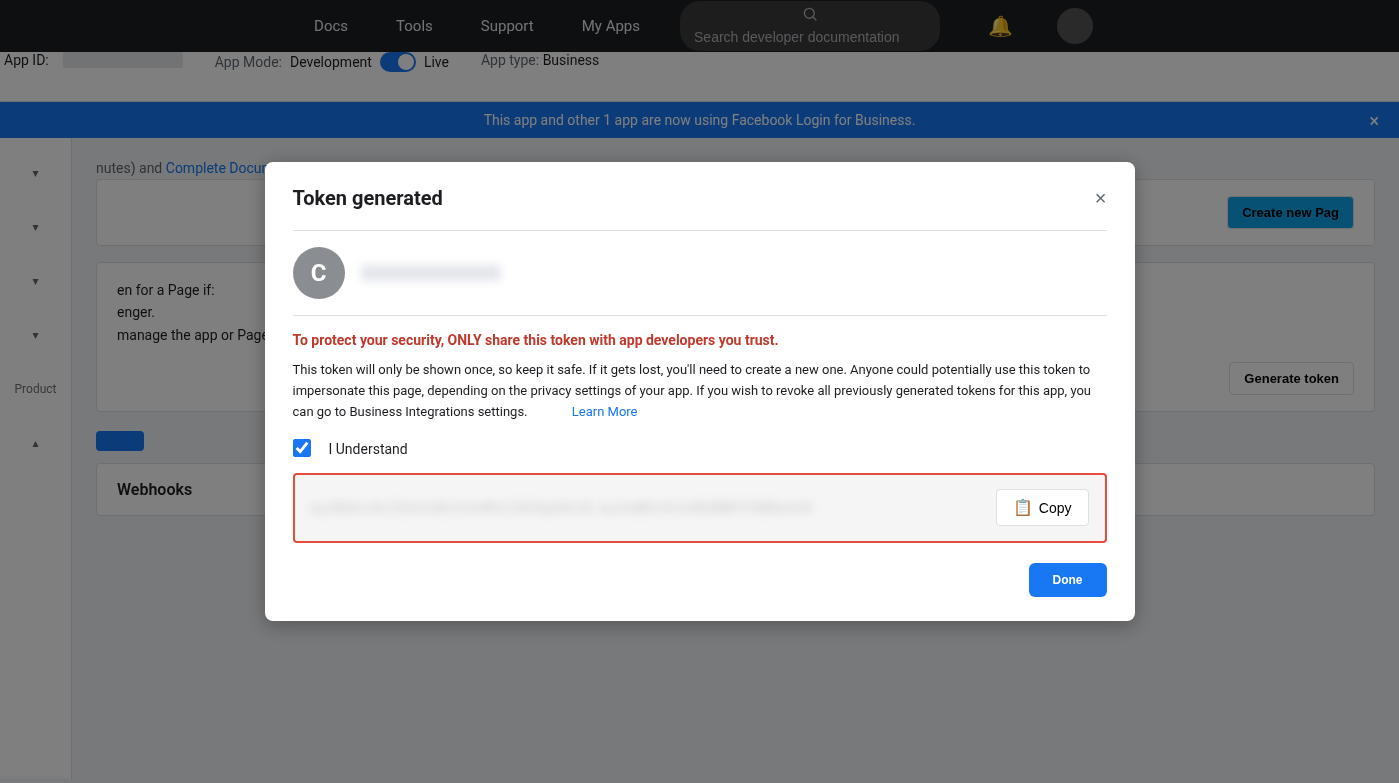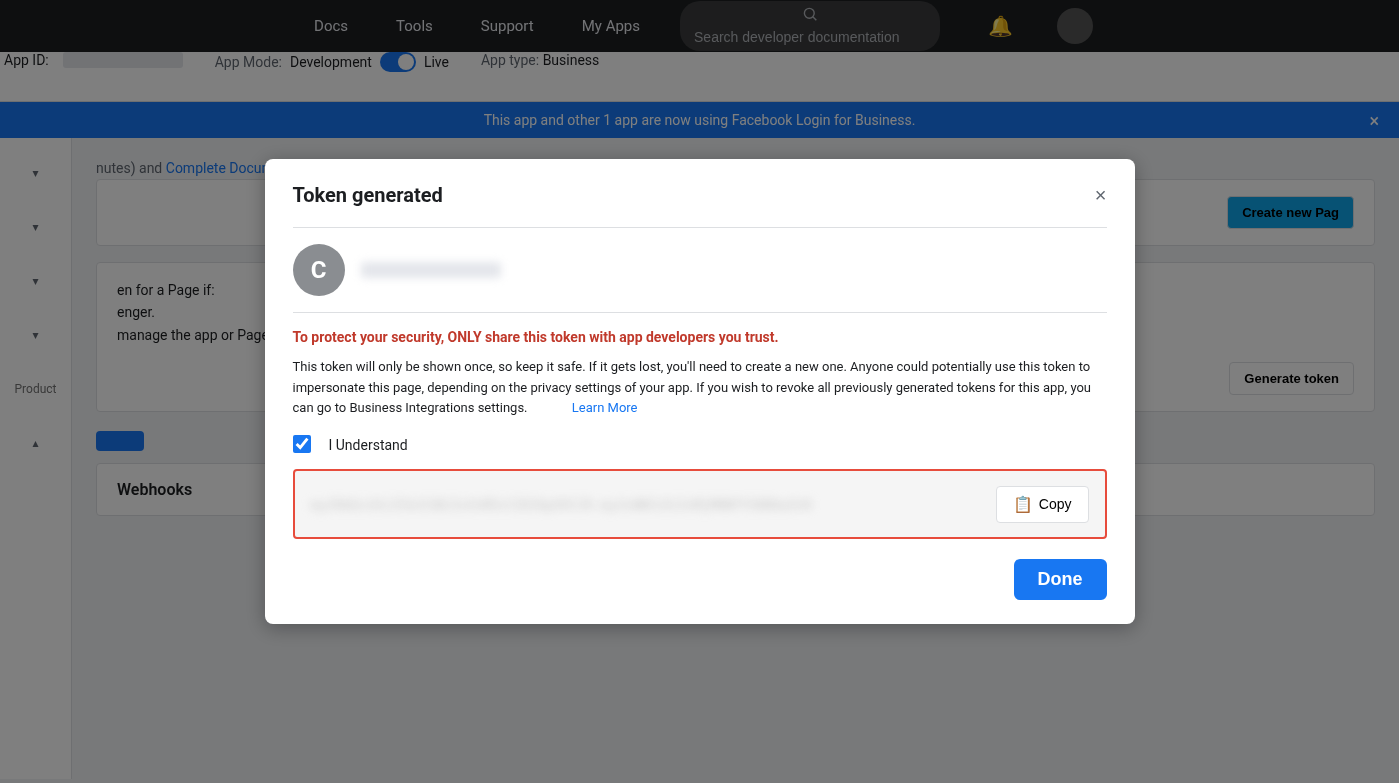--- a/index.html
+++ b/index.html
@@ -328,21 +328,21 @@
     .modal-footer {
       display: flex;
       justify-content: flex-end;
     }
     .done-btn {
       background: #1877f2;
       color: #fff;
       border: none;
       border-radius: 6px;
       padding: 10px 24px;
-      font-size: 18px;
+      font-size: 12px;
       font-weight: 600;
       cursor: pointer;
     }
 
     
     .bottom-content {
       margin-top: 16px;
     }
     .webhooks-section {
       background: #fff;

